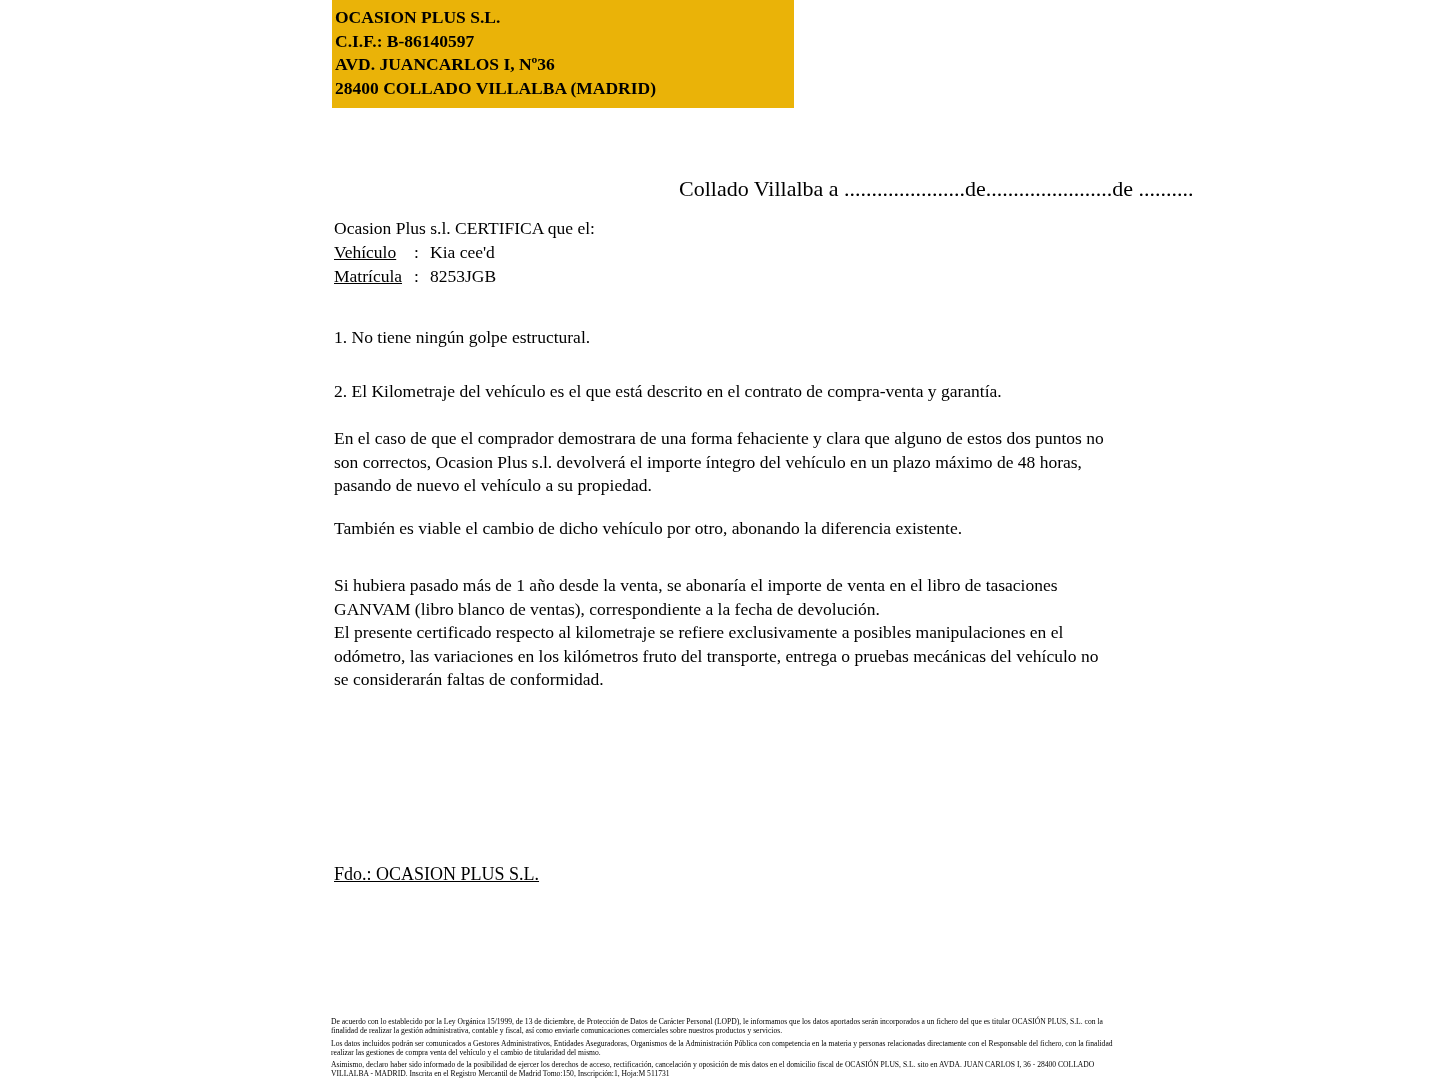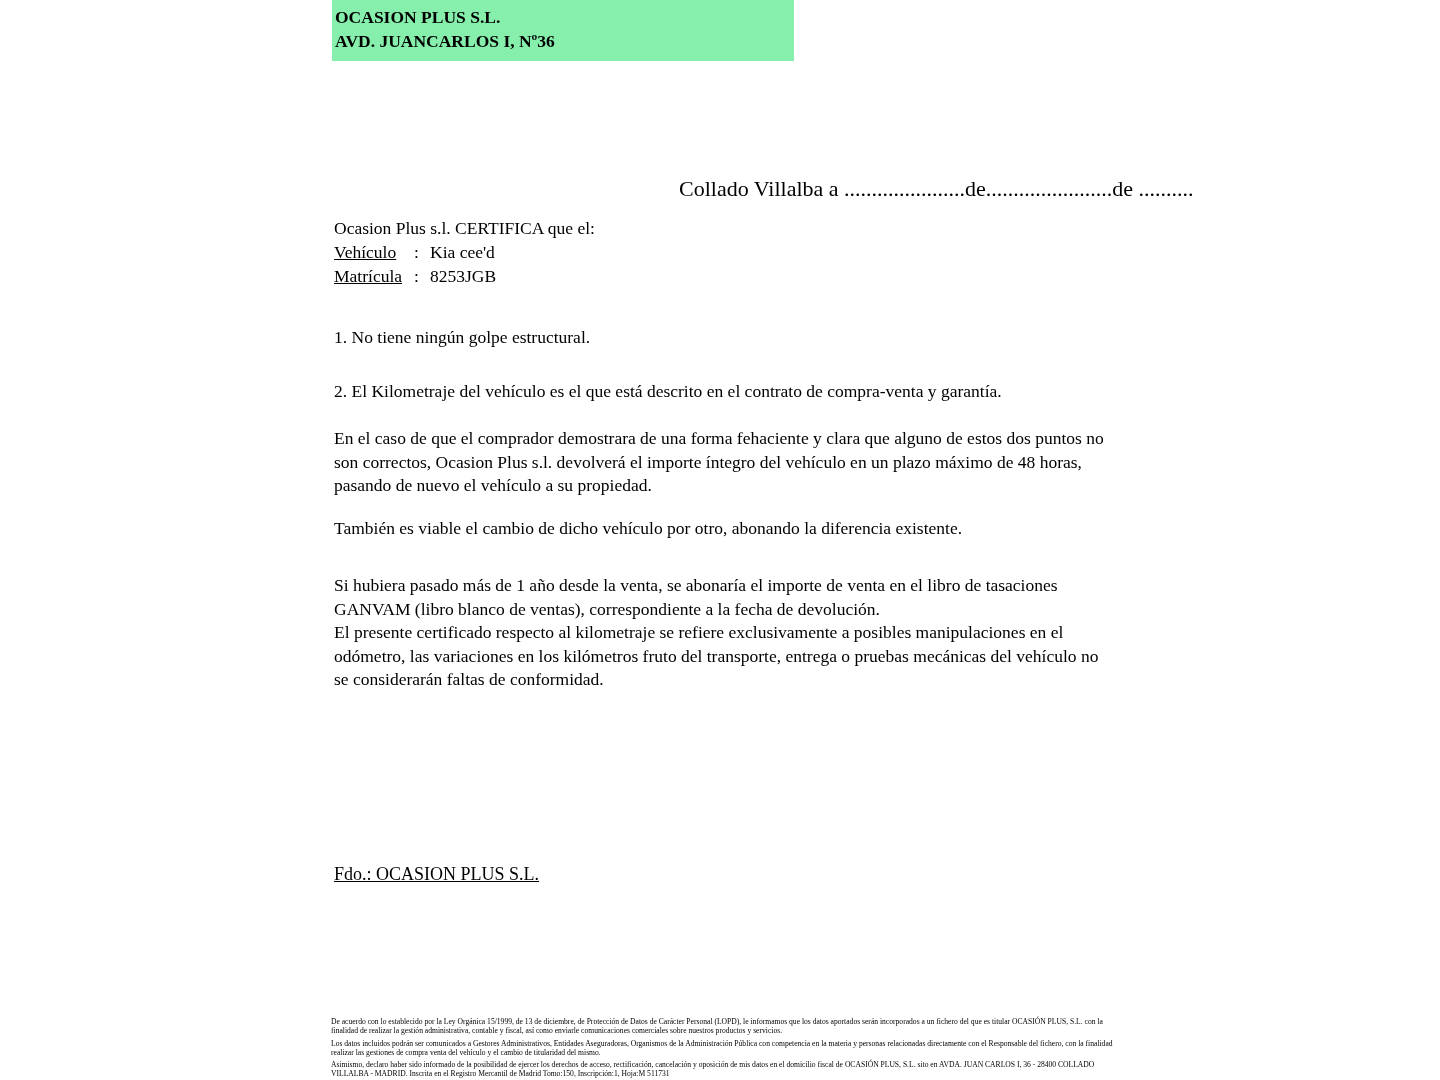--- a/index.html
+++ b/index.html
@@ -19,21 +19,21 @@
     position: relative;
     width: 1440px;
     height: 1080px;
   }
   
   .company-box {
     position: absolute;
     left: 332px;
     top: 0px;
     width: 462px;
-    background: #86efac;
+    background: #eab308;
     padding: 6px 0 8px 0;
     box-sizing: border-box;
   }
   .company-box .line {
     font-weight: bold;
     font-size: 17.5px;
     line-height: 23.6px;
     padding-left: 3px;
   }
   
@@ -113,21 +113,23 @@
   }
   .legal p:last-child { margin-bottom: 0; }
 </style>
 </head>
 <body>
 
 <div class="page">
 
   <div class="company-box">
     <div class="line">OCASION PLUS S.L.</div>
+    <div class="line">C.I.F.: B-86140597</div>
     <div class="line">AVD. JUANCARLOS I, Nº36</div>
+    <div class="line">28400 COLLADO VILLALBA (MADRID)</div>
   </div>
 
   <div class="date-line">Collado Villalba a ......................de.......................de ..........</div>
 
   <div class="cert-block">
     <div class="cert-row">Ocasion Plus s.l. CERTIFICA que el:</div>
     <div class="cert-row">
       <span class="cert-label">Vehículo</span><span class="cert-sep">:</span><span>Kia cee'd</span>
     </div>
     <div class="cert-row">

